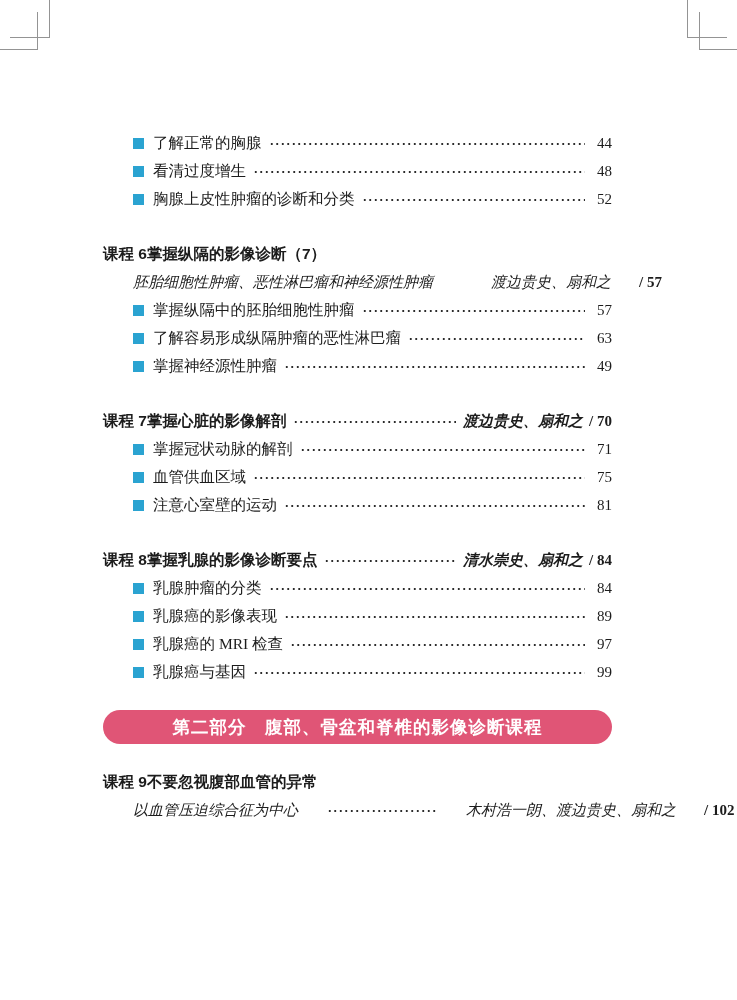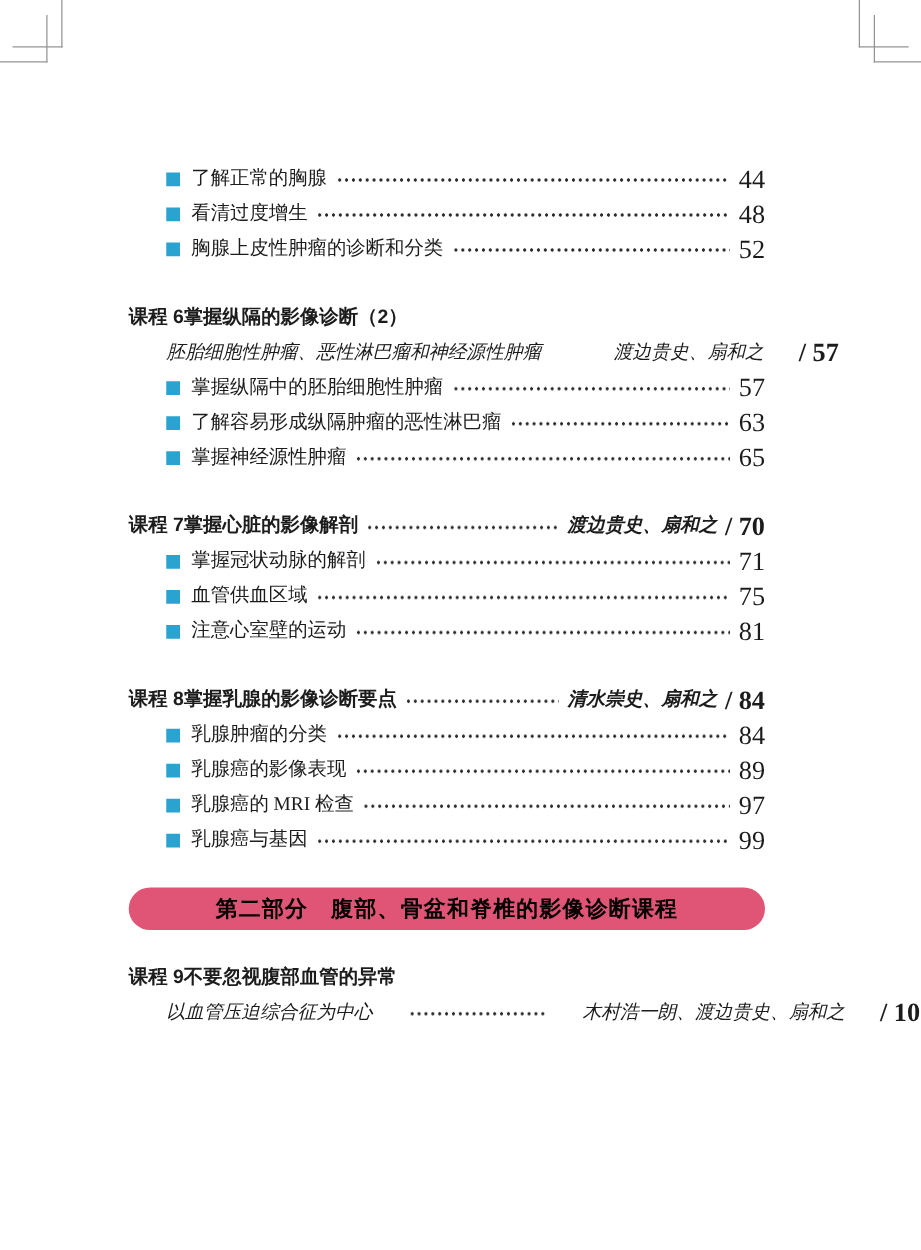--- a/index.html
+++ b/index.html
@@ -53,30 +53,30 @@
   .kai{
     font-family:"Liberation Serif","DejaVu Serif",serif;
     font-style:italic;font-size:15px;
   }
   .leader{
     flex:1 1 auto;height:100%;margin:0 7px;
     background:radial-gradient(circle,#2b2b2b 1.1px,transparent 1.45px) left 55% / 5.5px 6px repeat-x;
   }
   .pg{
     font-family:"Liberation Serif","DejaVu Serif",serif;
-    font-size:21px;text-align:right;min-width:20px;
+    font-size:15px;text-align:right;min-width:20px;
   }
   .row.sub .pg, .row.coursep .pg{min-width:0;font-weight:700;}
 
   
   .part-banner{
     height:34px;margin:24px 0 24px 0;border-radius:17px;
     background:var(--banner-pink);
     display:flex;align-items:center;justify-content:center;
-    color:#000000;
+    color:#ffffff;
     font-family:"Liberation Sans","DejaVu Sans",sans-serif;
     font-weight:700;font-size:17.5px;letter-spacing:1px;
   }
 
   
   .page-footer{
     position:absolute;left:104px;top:896px;height:14px;
     display:flex;align-items:center;
   }
   .footer-bar{width:3.5px;height:12px;background:var(--footer-red);margin-right:8px;}
@@ -117,21 +117,21 @@
 
     <div class="row item">
       <span class="bullet"></span>
       <span>胸腺上皮性肿瘤的诊断和分类</span>
       <span class="leader"></span>
       <span class="pg">52</span>
     </div>
 
     <div class="row course">
       <span class="clabel">课程 6</span>
-      <span>掌握纵隔的影像诊断（2）</span>
+      <span>掌握纵隔的影像诊断（7）</span>
     </div>
 
     <div class="row sub">
       <span class="kai">胚胎细胞性肿瘤、恶性淋巴瘤和神经源性肿瘤</span>
       <span class="leader"></span>
       <span class="kai">渡边贵史、扇和之</span>
       <span class="pg" style="margin-left:6px">/ 57</span>
     </div>
 
     <div class="row item">
@@ -145,21 +145,21 @@
       <span class="bullet"></span>
       <span>了解容易形成纵隔肿瘤的恶性淋巴瘤</span>
       <span class="leader"></span>
       <span class="pg">63</span>
     </div>
 
     <div class="row item">
       <span class="bullet"></span>
       <span>掌握神经源性肿瘤</span>
       <span class="leader"></span>
-      <span class="pg">65</span>
+      <span class="pg">49</span>
     </div>
 
     <div class="row coursep">
       <span class="clabel">课程 7</span>
       <span>掌握心脏的影像解剖</span>
       <span class="leader"></span>
       <span class="kai">渡边贵史、扇和之</span>
       <span class="pg" style="margin-left:6px">/ 70</span>
     </div>
 

